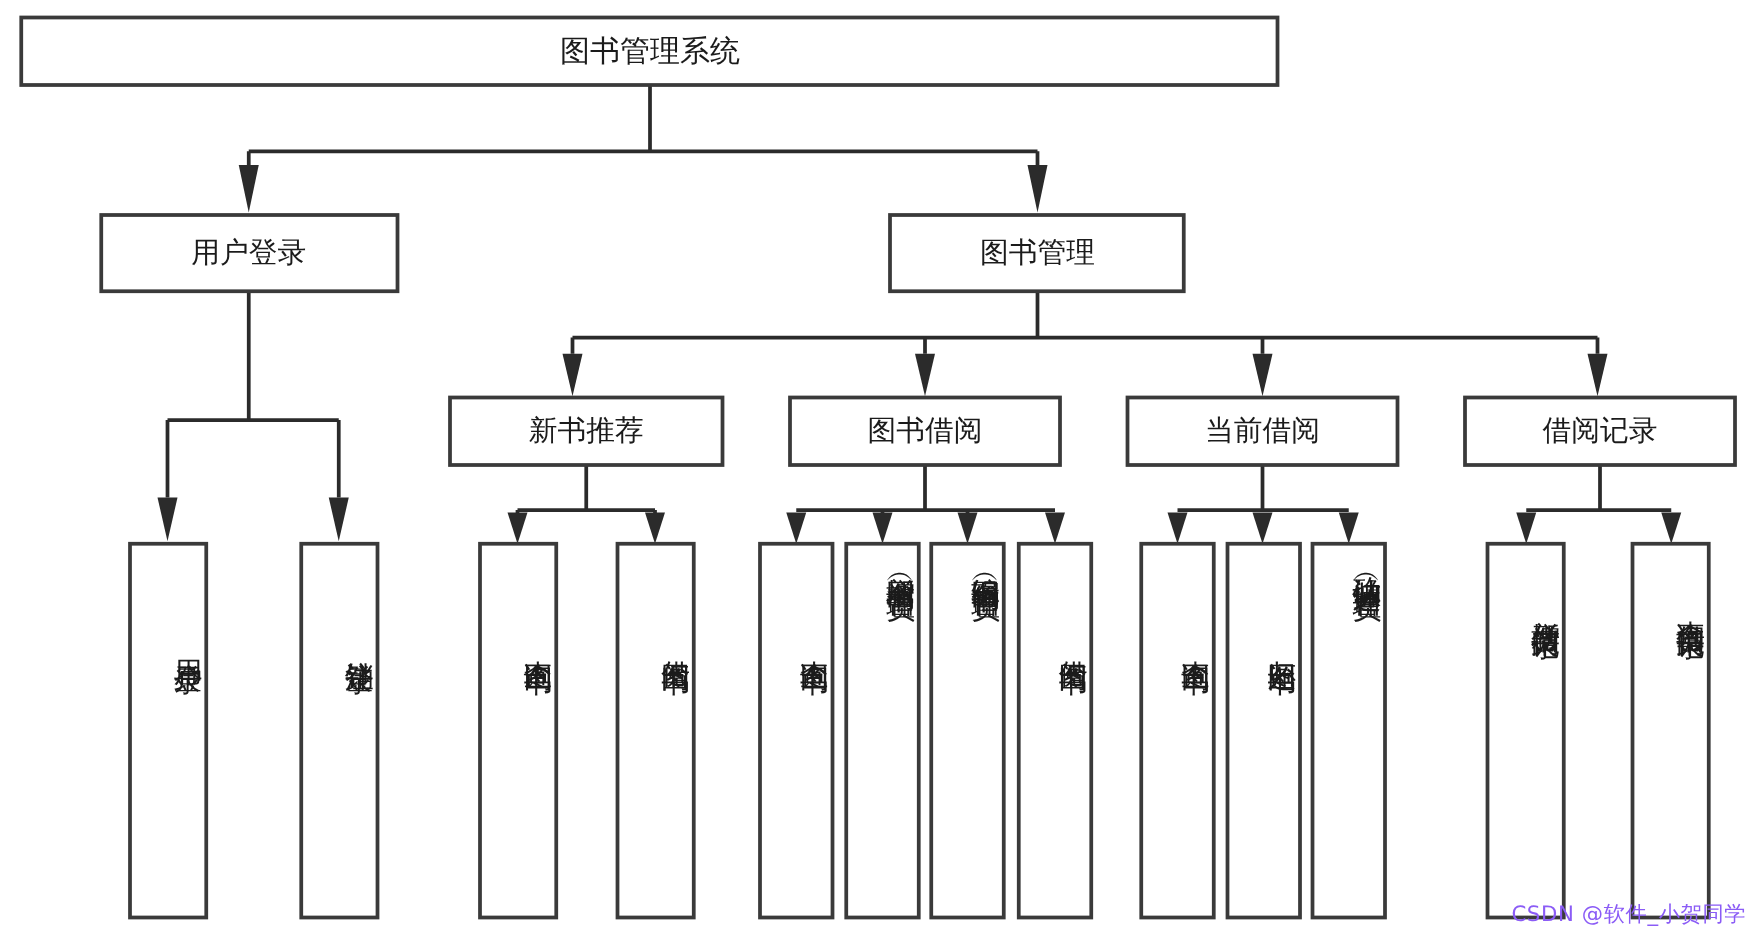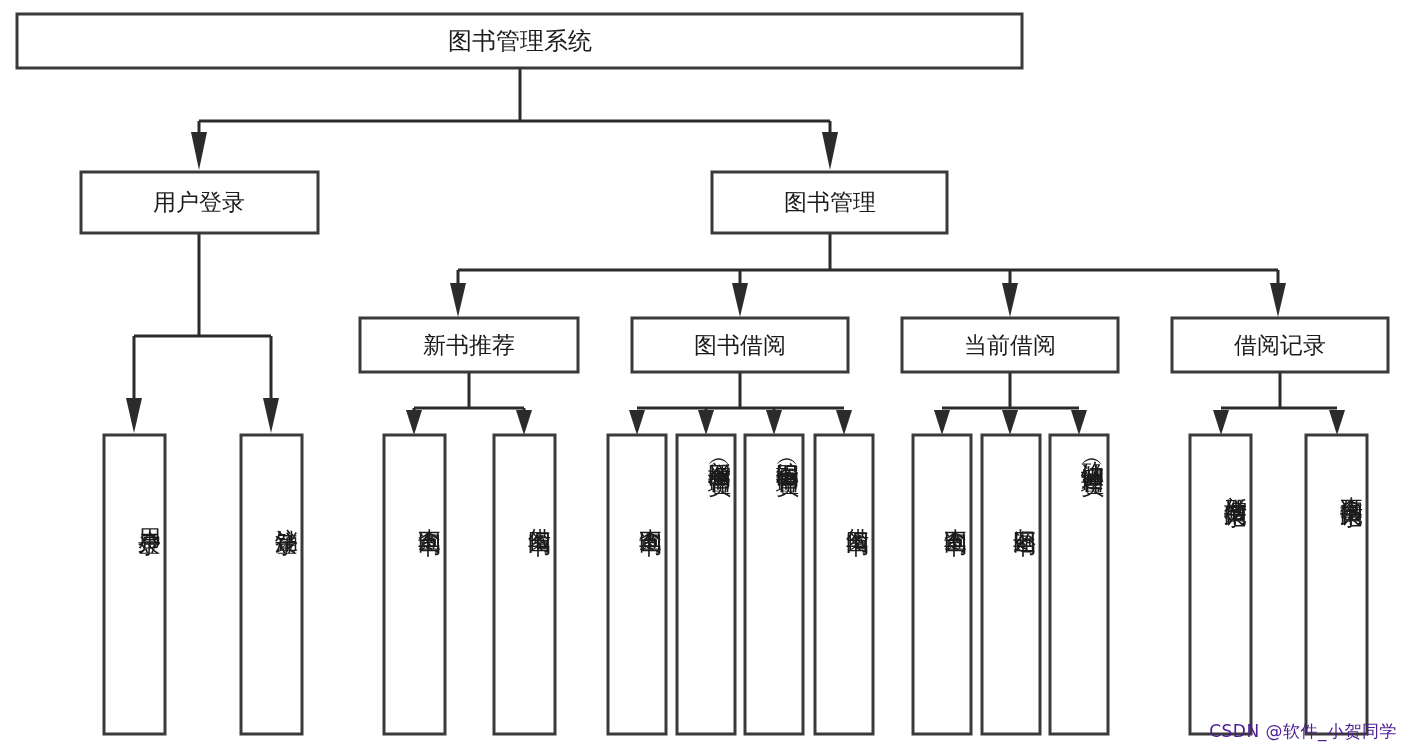--- a/index.html
+++ b/index.html
@@ -56,21 +56,21 @@
     white-space: nowrap;
     text-align: left;
     pointer-events: none;
   }
   #watermark {
     position: absolute;
     right: 8px;
     bottom: 4px;
     font-family: "DejaVu Sans", "Liberation Sans", sans-serif;
     font-size: 17px;
-    color: #4c1d95;
+    color: #8b5cf6;
     white-space: nowrap;
     letter-spacing: 0.5px;
   }
 </style>
 </head>
 <body>
 
 <svg id="diagram" viewBox="0 0 1405 747">
 
   <defs></defs>

